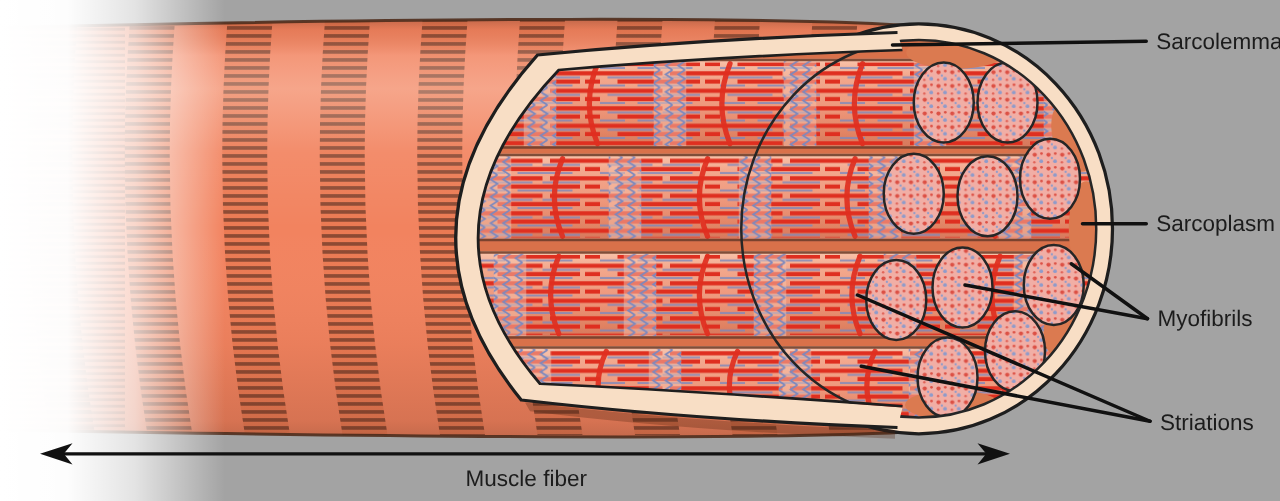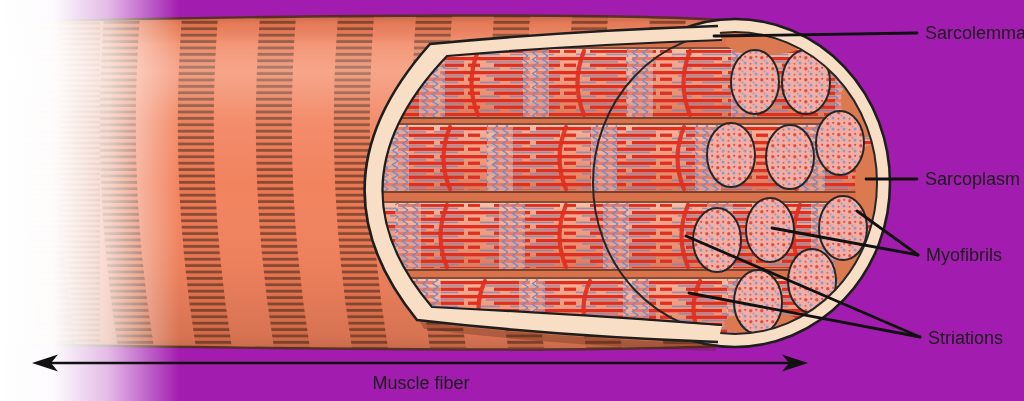--- a/index.html
+++ b/index.html
@@ -1,16 +1,16 @@
 <!DOCTYPE html>
 <html><head>
 <meta charset="utf-8">
 <style>
   html,body{margin:0;padding:0;background:#ffffff;}
-  .canvas{position:relative;width:1024px;height:401px;background:#a21caf;overflow:hidden;
+  .canvas{position:relative;width:1024px;height:401px;background:#a3a3a3;overflow:hidden;
           font-family:"Liberation Sans", sans-serif;}
   svg text{font-family:"Liberation Sans", sans-serif;fill:#1c1c1c;}
 </style>
 </head>
 <body>
 
 <div class="canvas">
 <svg id="fig" width="1024" height="401" viewBox="0 0 1024 401">
   <defs>
 

